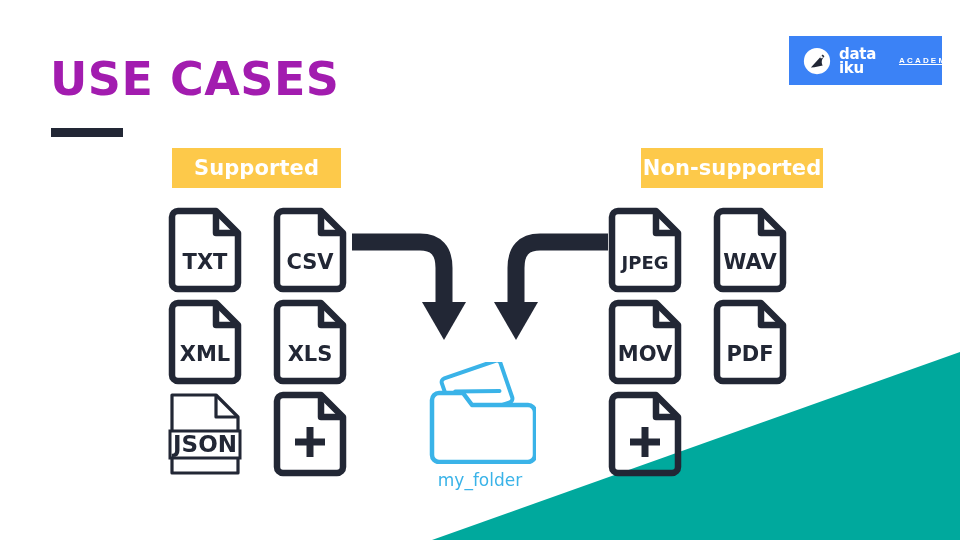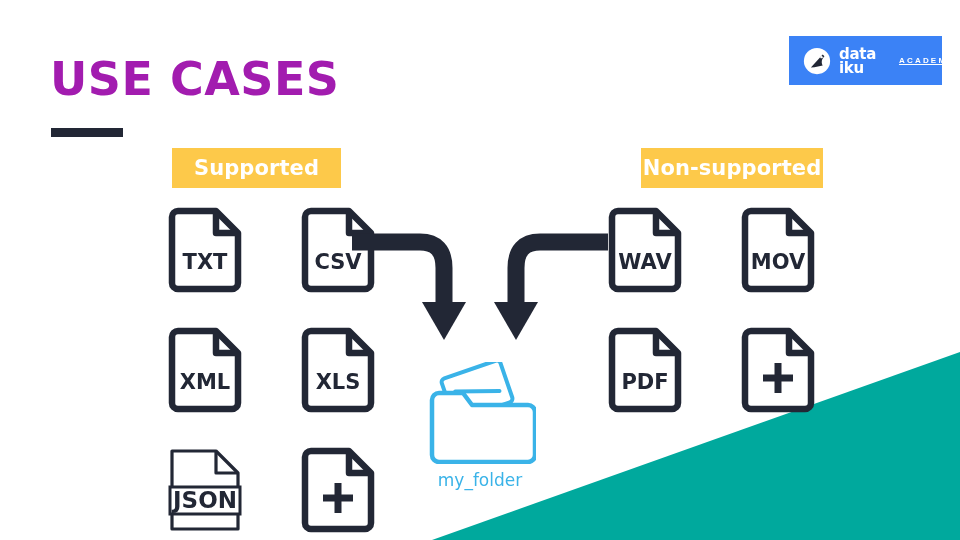--- a/index.html
+++ b/index.html
@@ -103,21 +103,20 @@
   }
   #badge-supported { left: 172px; top: 148px; width: 169px; }
   #badge-nonsupported { left: 605px; top: 148px; width: 182px; margin-left: 36px; }
 
   
   .file-grid {
     position: absolute;
     display: grid;
     grid-template-columns: repeat(2, 105px);
     grid-template-rows: repeat(3, 92px);
-    gap: 28px;
   }
   #grid-supported { left: 168px; top: 207px; }
   #grid-nonsupported { left: 608px; top: 207px; }
 
   .file-icon {
     width: 74px;
     height: 86px;
     position: relative;
   }
   .file-icon svg { display: block; }
@@ -224,20 +223,27 @@
           <line x1="22" y1="51" x2="52" y2="51" stroke="#222735" stroke-width="7"></line>
         </svg>
       </div>
     </div>
 
   <div class="file-grid" id="grid-nonsupported">
       <div class="file-icon">
         <svg viewBox="0 0 74 86" width="74" height="86">
           <path d="M10 4 H48 L70 26 V76 a6 6 0 0 1 -6 6 H10 a6 6 0 0 1 -6 -6 V10 a6 6 0 0 1 6 -6 Z" fill="none" stroke="#222735" stroke-width="6.5" stroke-linejoin="round"></path>
           <path d="M48 4 V26 H70" fill="none" stroke="#222735" stroke-width="6.5" stroke-linejoin="round"></path>
+          <text x="37" y="62" text-anchor="middle" fill="#222735" font-family="&quot;DejaVu Sans&quot;, sans-serif" font-weight="bold" font-size="18">JPEG</text>
+        </svg>
+      </div>
+      <div class="file-icon">
+        <svg viewBox="0 0 74 86" width="74" height="86">
+          <path d="M10 4 H48 L70 26 V76 a6 6 0 0 1 -6 6 H10 a6 6 0 0 1 -6 -6 V10 a6 6 0 0 1 6 -6 Z" fill="none" stroke="#222735" stroke-width="6.5" stroke-linejoin="round"></path>
+          <path d="M48 4 V26 H70" fill="none" stroke="#222735" stroke-width="6.5" stroke-linejoin="round"></path>
           <text x="37" y="62" text-anchor="middle" fill="#222735" font-family="&quot;DejaVu Sans&quot;, sans-serif" font-weight="bold" font-size="21">WAV</text>
         </svg>
       </div>
       <div class="file-icon">
         <svg viewBox="0 0 74 86" width="74" height="86">
           <path d="M10 4 H48 L70 26 V76 a6 6 0 0 1 -6 6 H10 a6 6 0 0 1 -6 -6 V10 a6 6 0 0 1 6 -6 Z" fill="none" stroke="#222735" stroke-width="6.5" stroke-linejoin="round"></path>
           <path d="M48 4 V26 H70" fill="none" stroke="#222735" stroke-width="6.5" stroke-linejoin="round"></path>
           <text x="37" y="62" text-anchor="middle" fill="#222735" font-family="&quot;DejaVu Sans&quot;, sans-serif" font-weight="bold" font-size="21">MOV</text>
         </svg>
       </div>

